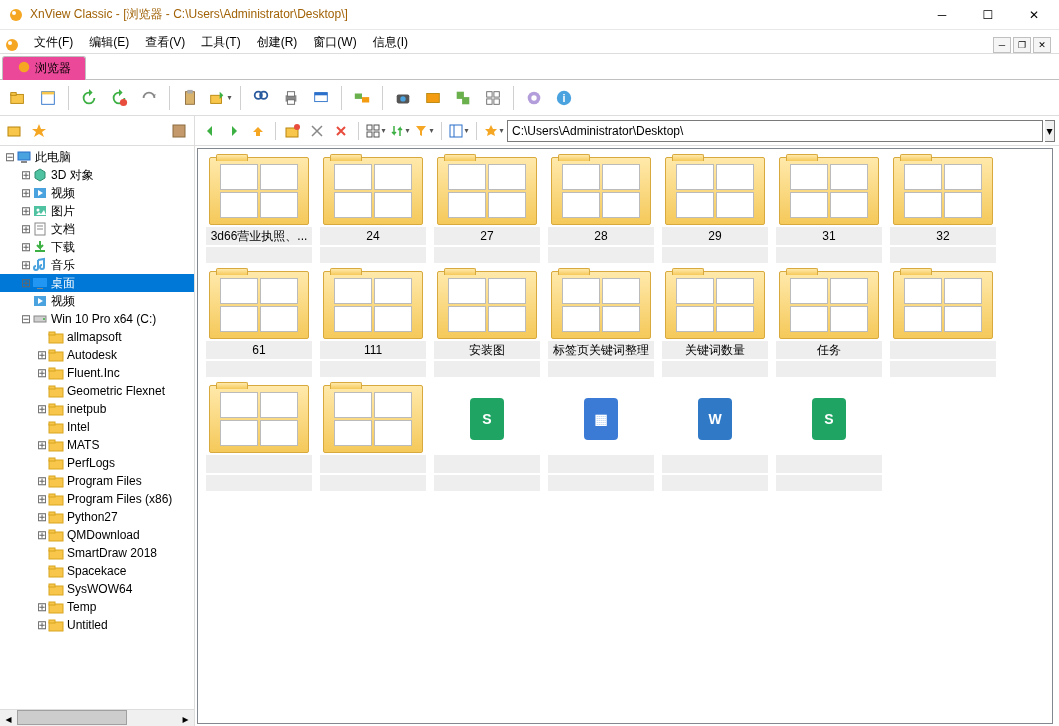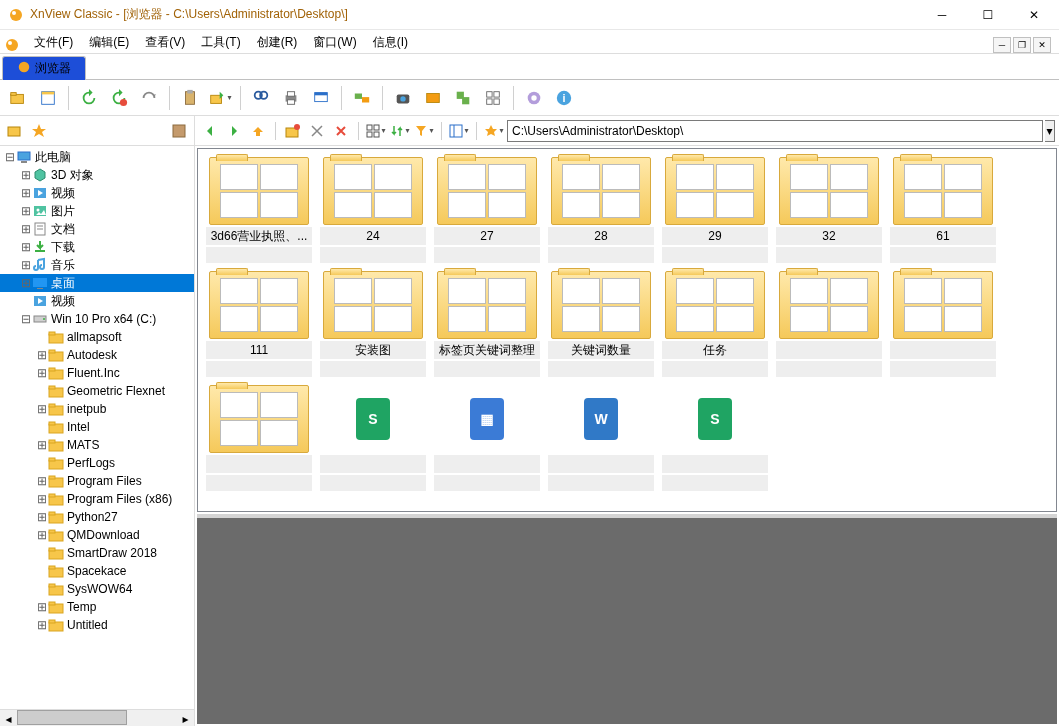--- a/index.html
+++ b/index.html
@@ -7,41 +7,41 @@
 .titlebar{height:30px;background:#fff;border-bottom:1px solid #e8e8e8;display:flex;align-items:center;padding:0 2px}
 .titlebar .icon{width:16px;height:16px;margin:0 6px;display:inline-block}
 .titlebar .title{flex:1;color:#a16207}
 .win-btn{width:46px;height:30px;display:flex;align-items:center;justify-content:center;color:#000}
 .menubar{height:24px;display:flex;align-items:flex-end;background:#fff;padding:0 4px;border-bottom:1px solid #ddd}
 .menubar .app-icon{width:16px;height:16px;margin-right:6px}
 .menubar .menu-item{padding:2px 8px;color:#000;cursor:default}
 .mdi-controls{margin-left:auto;display:flex;gap:2px;padding-right:4px}
 .mdi-btn{width:18px;height:16px;border:1px solid #c0c0c0;background:#f5f5f5;display:flex;align-items:center;justify-content:center;font-size:9px}
 .tabbar{height:26px;background:#fff;display:flex;align-items:flex-end;border-bottom:1px solid #c0c0c0;padding-left:2px}
-.tab{border:1px solid #c0c0c0;border-bottom:none;background:#1d4ed8;padding:3px 14px;border-radius:3px 3px 0 0;display:flex;align-items:flex-start;gap:4px;position:relative;top:1px}
+.tab{border:1px solid #c0c0c0;border-bottom:none;background:#ec4899;padding:3px 14px;border-radius:3px 3px 0 0;display:flex;align-items:flex-start;gap:4px;position:relative;top:1px}
 .toolbar1{height:36px;border-bottom:1px solid #ddd;display:flex;align-items:center;padding:2px 4px;gap:2px}
 .tb-btn{width:28px;height:28px;display:flex;align-items:center;justify-content:center;border:1px solid transparent;border-radius:2px}
 .tb-sep{width:1px;height:24px;background:#d0d0d0;margin:0 4px}
 .secondary{height:30px;border-bottom:1px solid #ddd;display:flex}
 .sec-left{width:195px;display:flex;align-items:center;padding:0 4px;gap:2px;border-right:1px solid #ddd}
 .sec-right{flex:1;display:flex;align-items:center;padding:0 4px;gap:2px}
 .addr{flex:1;height:22px;border:1px solid #7a7a7a;padding:0 4px;background:#fff;display:flex;align-items:center}
 .addr input{border:none;outline:none;width:100%;font-size:12px}
 .dd{width:10px;height:22px;border:1px solid #7a7a7a;border-left:none;display:flex;align-items:center;justify-content:center;background:#f0f0f0}
 .main{display:flex;height:580px}
 .tree-pane{width:195px;border-right:1px solid #ddd;display:flex;flex-direction:column}
 .tree{flex:1;overflow:auto;padding:2px 0}
 .tree-row{display:flex;align-items:center;height:18px;padding-left:4px;white-space:nowrap;cursor:default}
 .tree-row.sel{background:#0078d7;color:#fff}
 .tree-row .tw{width:12px;display:inline-flex;justify-content:center;color:#666}
 .tree-row .ico{width:16px;height:16px;margin-right:3px;display:inline-block}
 .hscroll{height:17px;background:#f0f0f0;border-top:1px solid #ddd;position:relative}
 .hscroll .thumb{position:absolute;left:0;top:0;width:110px;height:15px;background:#cdcdcd;border:1px solid #a0a0a0}
 .hscroll .arrow{position:absolute;top:0;width:17px;height:17px;background:#f0f0f0;display:flex;align-items:center;justify-content:center}
-.content{flex:1;display:flex;flex-direction:column}
+.content{flex:1;display:flex;flex-direction:row}
 .thumbs{flex:1;overflow:auto;background:#fff;padding:8px;border:1px solid #828790;margin:2px}
 .thumb-grid{display:flex;flex-wrap:wrap;gap:8px}
 .thumb-item{width:106px;display:flex;flex-direction:column;align-items:center}
 .thumb-box{width:100px;height:68px;background:linear-gradient(#ffe9ab,#f5c95a);border:1px solid #d8a93c;border-radius:2px;position:relative;display:flex;flex-wrap:wrap;padding:6px 4px 2px;gap:2px;align-content:flex-start;justify-content:center}
 .thumb-box::before{content:"";position:absolute;top:-4px;left:6px;width:30px;height:6px;background:linear-gradient(#ffe9ab,#f5c95a);border:1px solid #d8a93c;border-bottom:none;border-radius:2px 2px 0 0}
 .thumb-box .pg{width:38px;height:26px;background:#fff;border:1px solid #bbb}
 .thumb-label{width:106px;height:18px;background:#eee;text-align:center;line-height:18px;margin-top:2px;overflow:hidden;text-overflow:ellipsis;white-space:nowrap;padding:0 2px}
 .thumb-spacer{width:106px;height:16px;background:#eee;margin-top:2px}
 .file-icon{width:34px;height:42px;border-radius:4px;display:flex;align-items:center;justify-content:center;color:#fff;font-weight:bold;font-size:14px}
 .preview{height:210px;background:#6b6b6b;border-top:4px solid #d4d4d4;margin:0 2px 2px}
@@ -583,20 +583,30 @@
             <div class="thumb-label">29</div>
             <div class="thumb-spacer"></div>
           </div>
           <div class="thumb-item">
             <div class="thumb-box">
               <div class="pg"></div>
               <div class="pg"></div>
               <div class="pg"></div>
               <div class="pg"></div>
             </div>
+            <div class="thumb-label">31</div>
+            <div class="thumb-spacer"></div>
+          </div>
+          <div class="thumb-item">
+            <div class="thumb-box">
+              <div class="pg"></div>
+              <div class="pg"></div>
+              <div class="pg"></div>
+              <div class="pg"></div>
+            </div>
             <div class="thumb-label">32</div>
             <div class="thumb-spacer"></div>
           </div>
           <div class="thumb-item">
             <div class="thumb-box">
               <div class="pg"></div>
               <div class="pg"></div>
               <div class="pg"></div>
               <div class="pg"></div>
             </div>

